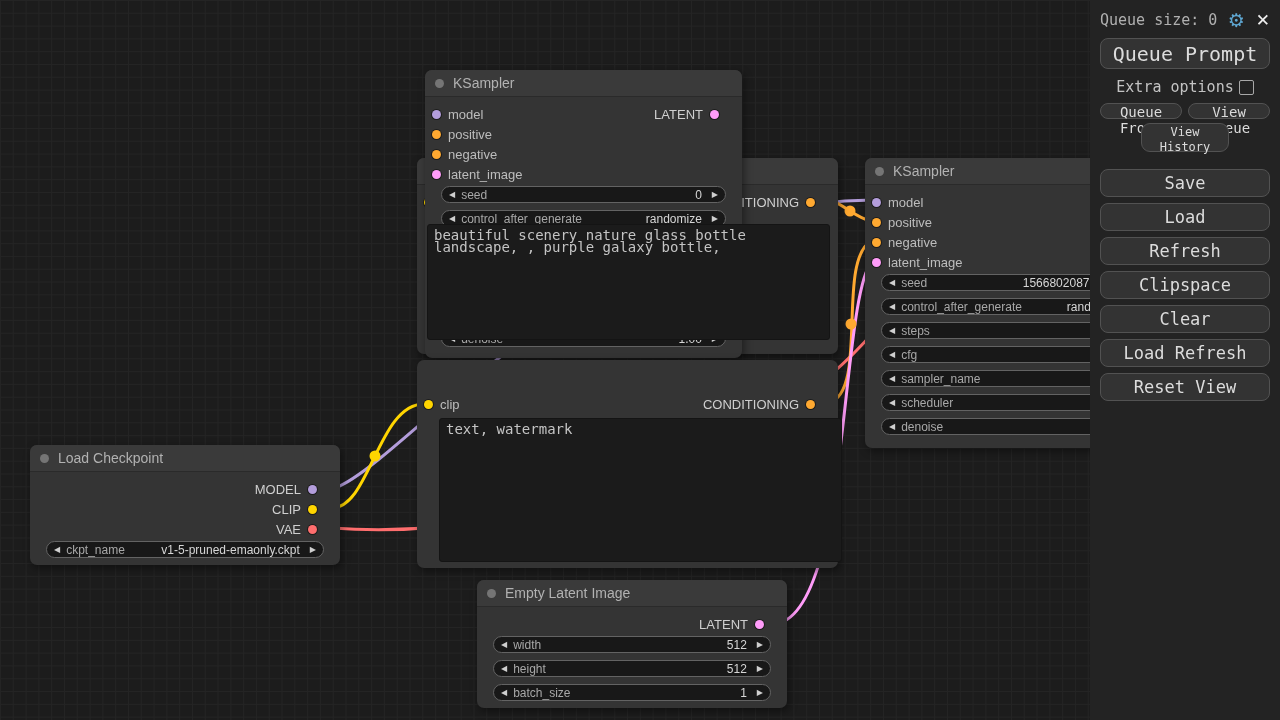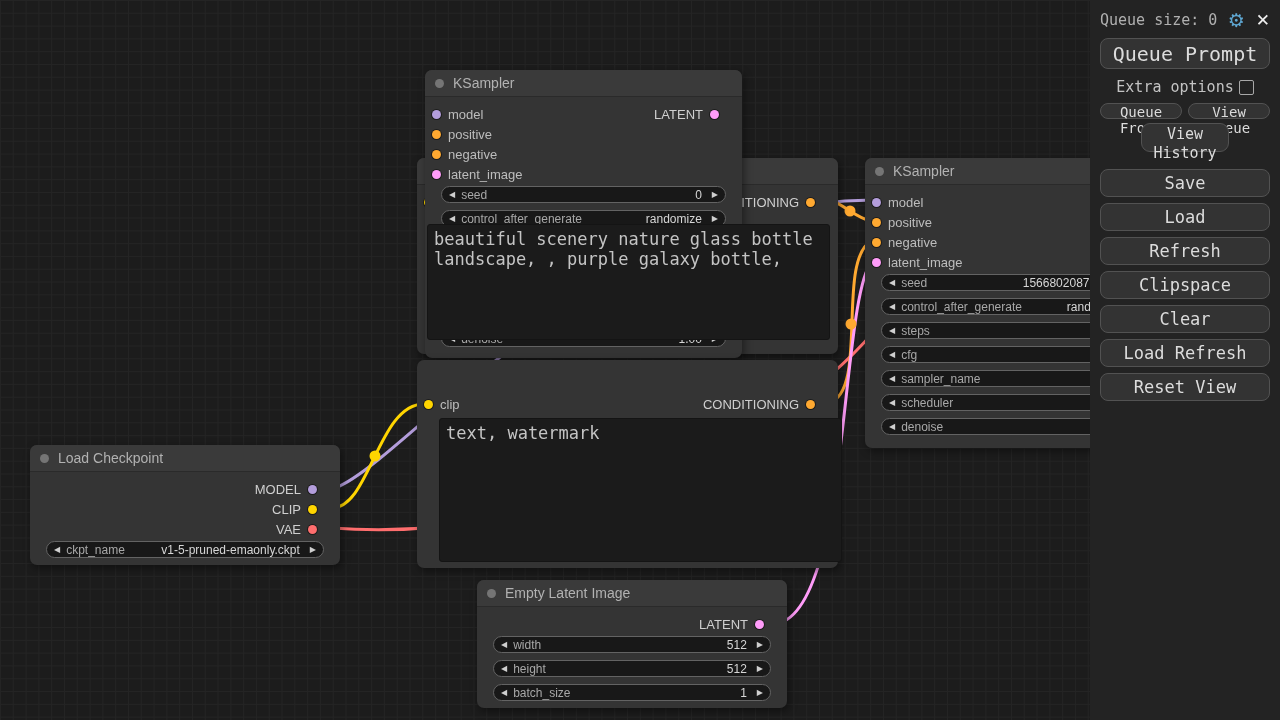--- a/index.html
+++ b/index.html
@@ -30,21 +30,21 @@
     border:1px solid #636363;border-radius:9px;display:flex;align-items:center;
     padding:0 7px;box-sizing:border-box;font-size:12px;color:#a8a8a8;}
   .widget .arrow{font-family:"DejaVu Sans",sans-serif;font-size:8px;color:#cfcfcf;
     flex:0 0 auto;line-height:1;}
   .widget .wname{margin-left:6px;white-space:nowrap;overflow:hidden;}
   .widget .wval{margin-left:auto;color:#d6d6d6;white-space:nowrap;}
   .widget .arrow.r{margin-left:10px;}
   #text-overlay{position:absolute;inset:0;pointer-events:none;}
   .textbox{position:absolute;background:#1b1b1b;border:1px solid #141414;
     border-radius:3px;color:#c4c4c4;font-family:"DejaVu Sans Mono",monospace;
-    font-size:17px;line-height:20px;padding:4px 6px;box-sizing:border-box;
+    font-size:14px;line-height:12px;padding:4px 6px;box-sizing:border-box;
     white-space:pre-wrap;word-break:break-word;pointer-events:auto;overflow:hidden;}
   
   #sidebar{position:absolute;top:0;right:0;width:190px;height:720px;
     background:#232323;box-sizing:border-box;padding:10px 10px 0 10px;
     font-family:"DejaVu Sans Mono",monospace;color:#cfcfcf;}
   .queue-row{display:flex;align-items:center;font-size:15px;color:#b0b0b0;height:20px;}
   .queue-row .spacer{flex:1;}
   .gear{font-family:"DejaVu Sans",sans-serif;font-size:19px;color:#5fa8d3;
     line-height:1;cursor:pointer;}
   .closex{font-family:"DejaVu Sans",sans-serif;font-size:17px;color:#efefef;
@@ -53,21 +53,21 @@
     border:1px solid #525252;border-radius:8px;color:#dcdcdc;cursor:pointer;
     display:block;}
   .bigbtn{width:100%;height:31px;font-size:20px;margin-top:8px;}
   .extra{display:flex;align-items:center;justify-content:center;margin-top:10px;
     font-size:15px;color:#c3c3c3;height:16px;}
   .cb{width:13px;height:13px;border:1px solid #a8a8a8;border-radius:2px;
     margin-left:5px;background:transparent;cursor:pointer;}
   .pair{display:flex;gap:6px;margin-top:8px;}
   .smbtn{flex:1;height:16px;font-size:14px;border-radius:9px;padding:0;}
   .vh-wrap{display:flex;justify-content:center;margin-top:4px;}
-  .vhbtn{width:88px;height:29px;font-size:15px;border-radius:9px;
+  .vhbtn{width:88px;height:29px;font-size:12px;border-radius:9px;
     line-height:1.25;padding:1px 0;}
   .vhbtn span{display:block;}
   .menubtn{width:100%;height:28px;font-size:17px;margin-top:6px;}
   .menubtn.first{margin-top:17px;}
 </style>
 </head>
 <body>
 
 <div id="stage">
   <div id="canvas">

